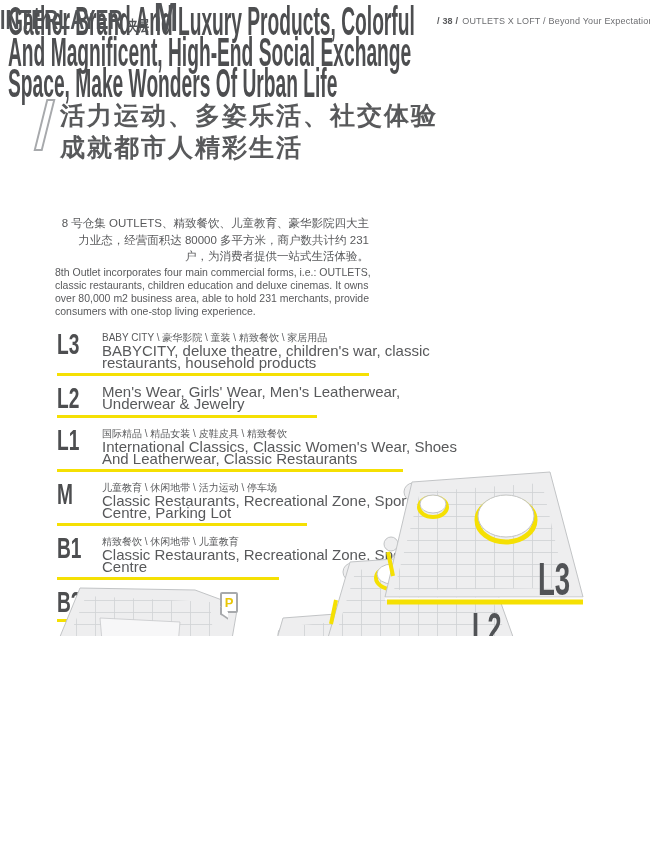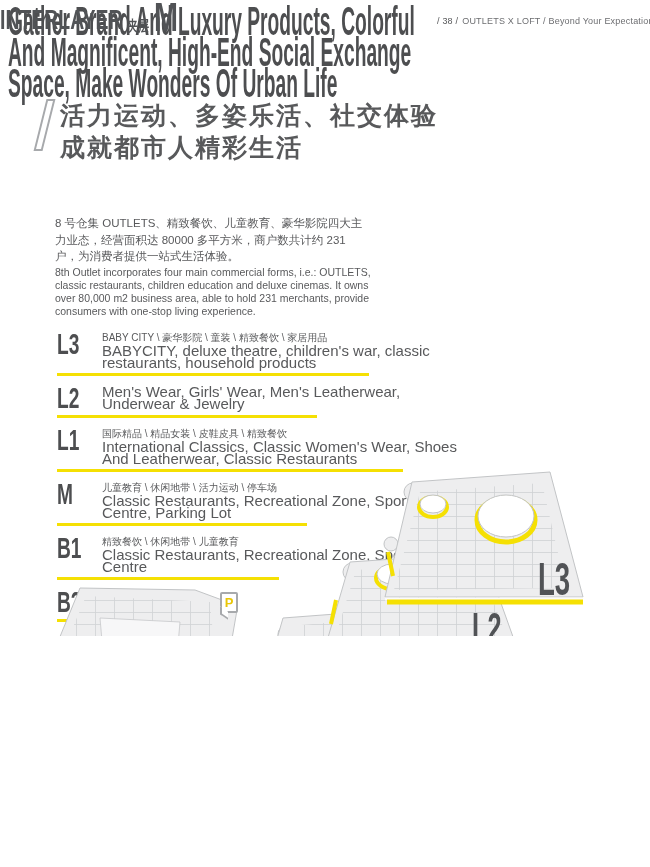--- a/index.html
+++ b/index.html
@@ -19,34 +19,34 @@
   .headline{
     position:absolute;left:8px;top:6px;width:880px;
     font-weight:bold;font-size:40px;line-height:31px;color:var(--ink-dark);
     transform:scaleX(.48);transform-origin:left top;letter-spacing:0;
     white-space:nowrap;
   }
   .pageref{
     position:absolute;left:437px;top:15px;font-size:9px;color:#6d6e71;
     letter-spacing:.2px;white-space:nowrap;
   }
-  .pageref b{font-weight:normal;color:#58595b;margin-right:4px;}
+  .pageref b{font-weight:bold;color:#58595b;margin-right:4px;}
   .sub-cn{
     position:absolute;left:60px;top:100px;font-size:25px;line-height:32px;
     font-weight:bold;color:var(--ink);letter-spacing:2px;
     font-family:"Liberation Serif","Liberation Sans",sans-serif;
   }
   .slash{
     position:absolute;left:40px;top:99px;width:9px;height:52px;
     border:2px solid #a7a9ac;background:#fff;transform:skewX(-14deg);
   }
   
   .intro-cn{
     position:absolute;left:55px;top:215px;width:314px;
-    font-size:11.5px;line-height:16.5px;color:var(--ink);
+    font-size:11.5px;line-height:16.5px;color:var(--ink);text-align:right;
   }
   .intro-en{
     position:absolute;left:55px;top:266px;width:318px;
     font-size:10.5px;line-height:13px;color:var(--ink);
   }
   
   .legend{position:absolute;left:57px;top:331px;width:400px;}
   .lrow{position:relative;display:flex;gap:15px;margin-bottom:9px;padding-bottom:7px;}
   .lcode{
     width:30px;flex:0 0 30px;font-weight:bold;font-size:29px;line-height:26px;

